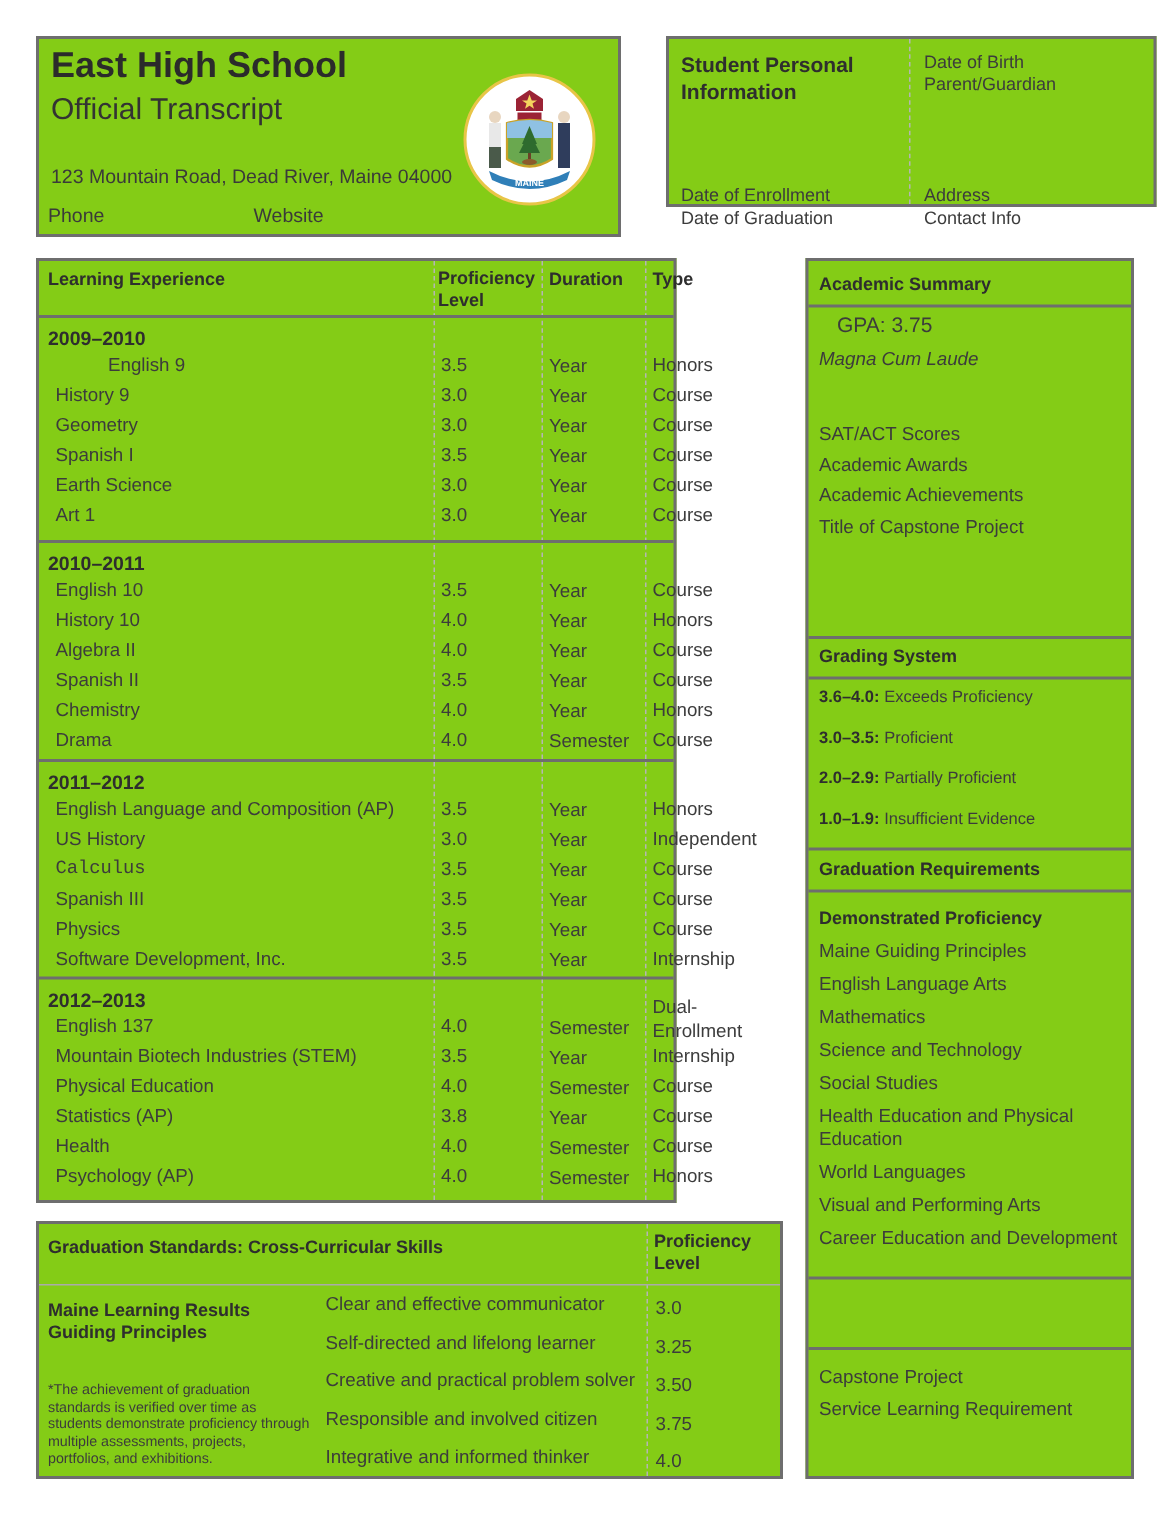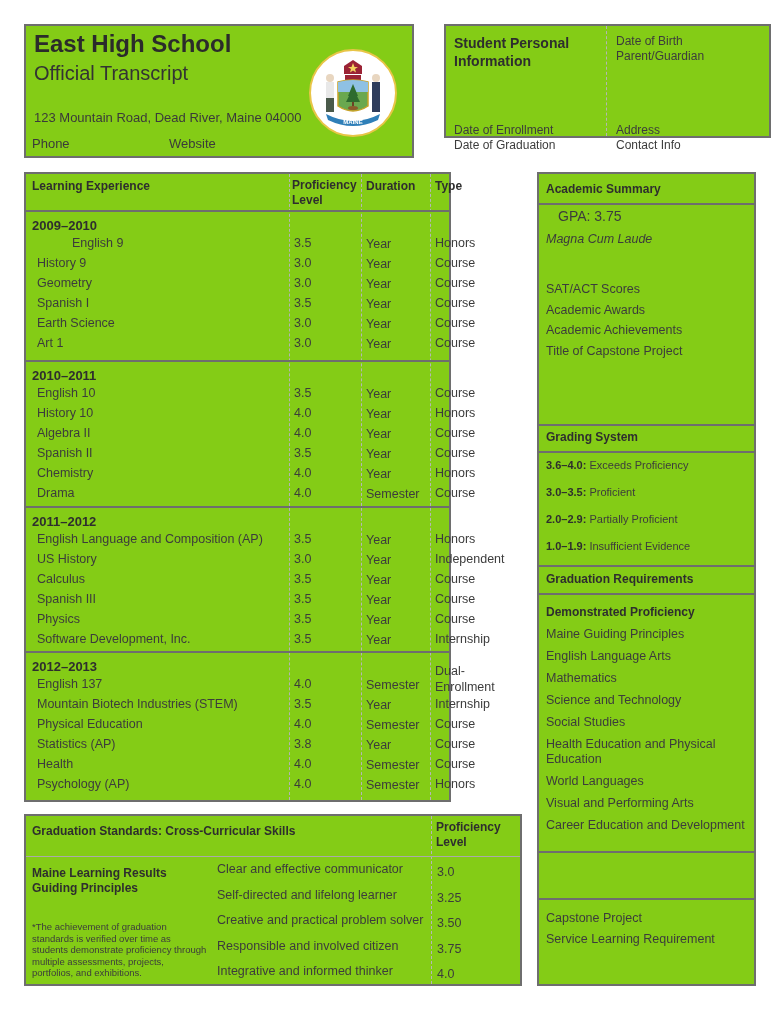--- a/index.html
+++ b/index.html
@@ -155,21 +155,21 @@
       <div class="hline" style="top:332px;"></div>
       <div class="abs yr" style="left:6px; top:340px;">2011–2012</div>
       <div class="abs cell" style="left:11px; top:358px;">English Language and Composition (AP)</div>
       <div class="abs cell" style="left:268px; top:358px;">3.5</div>
       <div class="abs cell" style="left:340px; top:359px;">Year</div>
       <div class="abs cell" style="left:409px; top:358px;">Honors</div>
       <div class="abs cell" style="left:11px; top:378px;">US History</div>
       <div class="abs cell" style="left:268px; top:378px;">3.0</div>
       <div class="abs cell" style="left:340px; top:379px;">Year</div>
       <div class="abs cell" style="left:409px; top:378px;">Independent</div>
-      <div class="abs cell" style="left:11px; top:398px;">Calculus</div>
+      <div class="abs cell" style="left:11px; top:398px;font-family:Liberation Mono, monospace;">Calculus</div>
       <div class="abs cell" style="left:268px; top:398px;">3.5</div>
       <div class="abs cell" style="left:340px; top:399px;">Year</div>
       <div class="abs cell" style="left:409px; top:398px;">Course</div>
       <div class="abs cell" style="left:11px; top:418px;">Spanish III</div>
       <div class="abs cell" style="left:268px; top:418px;">3.5</div>
       <div class="abs cell" style="left:340px; top:419px;">Year</div>
       <div class="abs cell" style="left:409px; top:418px;">Course</div>
       <div class="abs cell" style="left:11px; top:438px;">Physics</div>
       <div class="abs cell" style="left:268px; top:438px;">3.5</div>
       <div class="abs cell" style="left:340px; top:439px;">Year</div>

